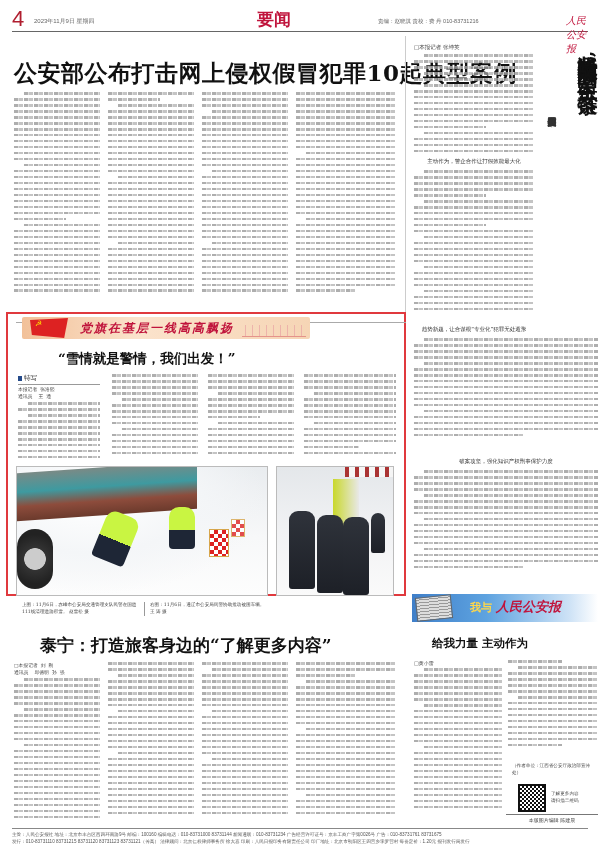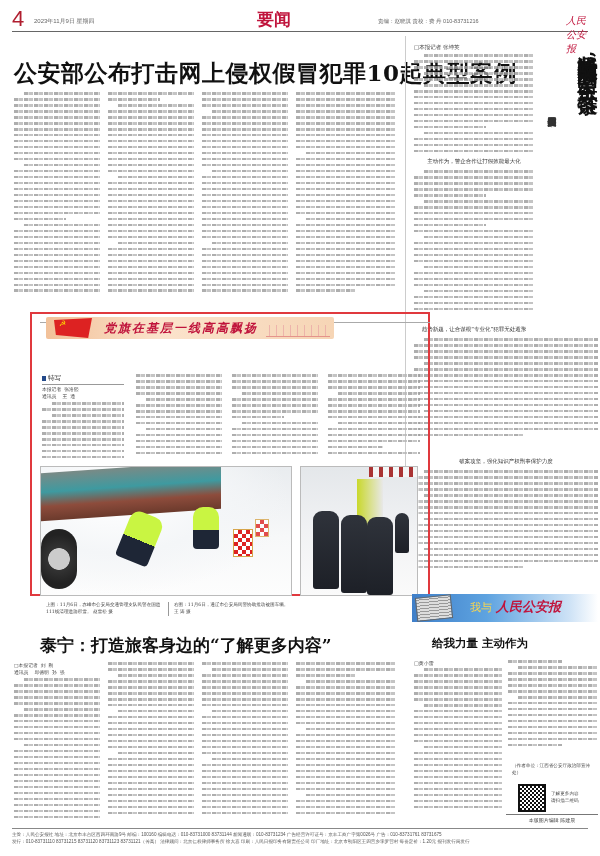--- a/index.html
+++ b/index.html
@@ -19,21 +19,21 @@
   .fake-lines i.short { width: 60%; }
   .fake-lines i.indent { margin-left: 10px; }
 
   .col-divider { position: absolute; width: 1px; background: #ccc; }
 
   .byline-right { position: absolute; left: 414px; top: 44px; font-size: 5.5px; color: #444; }
   .vert-headline { position: absolute; left: 558px; top: 40px; width: 40px; font-size: 20px; font-weight: bold; line-height: 21px; writing-mode: vertical-rl; color: #111; letter-spacing: 1px; }
   .vert-sub { position: absolute; left: 543px; top: 110px; width: 14px; font-size: 9px; line-height: 10px; writing-mode: vertical-rl; color: #333; font-family: "DejaVu Sans", sans-serif; }
   .subhead-r { position: absolute; font-size: 5.5px; color: #333; text-align: center; font-family: "DejaVu Sans", sans-serif; }
 
-  .feature-box { position: absolute; left: 6px; top: 312px; width: 400px; height: 284px; border: 2px solid #e0393e; margin-left: 24px; }
+  .feature-box { position: absolute; left: 6px; top: 312px; width: 400px; height: 284px; border: 2px solid #e0393e; }
   .banner { position: absolute; left: 14px; top: 3px; width: 288px; height: 22px; background: linear-gradient(90deg, #f2c199, #fbe3cc 40%, #f6d5b5); border-radius: 2px; overflow: hidden; }
   .banner-flag { position: absolute; left: 8px; top: 1px; width: 38px; height: 20px; background: #d22; clip-path: polygon(0 10%, 100% 0, 90% 100%, 5% 85%); }
   .banner-flag::after { content: "☭"; position: absolute; left: 5px; top: 1px; font-size: 8px; color: #ffde00; }
   .banner-text { position: absolute; left: 58px; top: 3px; font-size: 12px; color: #c0143c; font-style: italic; font-weight: bold; letter-spacing: 2px; }
   .banner-skyline { position: absolute; left: 220px; top: 8px; width: 64px; height: 12px; border-bottom: 1px solid #d77; background: repeating-linear-gradient(90deg, transparent 0 3px, #e9a4a4 3px 4px, transparent 4px 7px); opacity: .7; }
   .banner-rule { position: absolute; left: 8px; top: 8px; width: 390px; height: 1px; background: #aaa; }
 
   .feature-title { position: absolute; left: 50px; top: 36px; font-size: 13.5px; font-weight: bold; color: #111; white-space: nowrap; }
   .tag { position: absolute; left: 10px; top: 60px; font-size: 6.5px; color: #222; font-family: "DejaVu Sans", sans-serif; }
   .tag::before { content: ""; display: inline-block; width: 4px; height: 5px; background: #244a8a; margin-right: 2px; vertical-align: middle; }
@@ -56,21 +56,21 @@
   .officer { position: absolute; width: 26px; height: 78px; border-radius: 9px 9px 3px 3px; background: linear-gradient(180deg, #2f333b 0, #1d2027 100%); }
   .van { position: absolute; left: 56px; top: 12px; width: 26px; height: 60px; background: linear-gradient(90deg, #c9d82c, #e8e8e8); }
 
   .caption { position: absolute; top: 288px; font-size: 4.6px; line-height: 6.5px; color: #444; }
   .caption-divider { position: absolute; left: 136px; top: 288px; width: 1px; height: 14px; background: #999; }
 
   .headline-2 { position: absolute; left: 40px; top: 634px; font-size: 17px; font-weight: bold; color: #111; white-space: nowrap; }
 
   .sidebar-banner { position: absolute; left: 412px; top: 594px; width: 186px; height: 28px; background: linear-gradient(90deg, #3f7fc9 0%, #5ea3e0 40%, #cfe3f6 85%, #fff 100%); }
   .newspaper-thumb { position: absolute; left: 4px; top: 2px; width: 36px; height: 24px; background: repeating-linear-gradient(0deg, #ddd 0 2px, #999 2px 3px); border: 1px solid #666; transform: rotate(-6deg); }
-  .sb-text-1 { position: absolute; left: 58px; top: 6px; font-size: 11px; font-weight: normal; color: #ffd84a; }
+  .sb-text-1 { position: absolute; left: 58px; top: 6px; font-size: 11px; font-weight: bold; color: #ffd84a; }
   .sb-text-2 { position: absolute; left: 84px; top: 4px; font-size: 13px; font-style: italic; color: #c0143c; font-weight: bold; }
   .sidebar-title { position: absolute; left: 432px; top: 636px; font-size: 11.5px; font-weight: bold; color: #111; white-space: nowrap; }
   .sidebar-byline { position: absolute; left: 414px; top: 660px; font-size: 5px; color: #444; }
   .qr { position: absolute; left: 518px; top: 784px; width: 28px; height: 28px;
     background: repeating-conic-gradient(#111 0 25%, #fff 0 50%) 0 0/4px 4px; border: 2px solid #111; }
   .qr-label { position: absolute; left: 551px; top: 790px; font-size: 4.6px; line-height: 7px; color: #444; }
   .note-tail { position: absolute; left: 512px; top: 762px; font-size: 4.6px; line-height: 7px; color: #444; }
   .editor-line { position: absolute; left: 506px; top: 814px; width: 92px; border-top: 1px solid #777; padding-top: 2px; font-size: 5px; text-align: center; color: #444; }
 
   .footer { position: absolute; left: 12px; top: 828px; width: 576px; border-top: 1px solid #888; padding-top: 2px; font-size: 4.6px; line-height: 7px; color: #555; font-family: "Liberation Sans", sans-serif; white-space: nowrap; }
@@ -327,20 +327,21 @@
 </div>
 
 <div class="feature-box">
   <div class="banner-rule"></div>
   <div class="banner">
     <div class="banner-flag"></div>
     <span class="banner-text">党旗在基层一线高高飘扬</span>
     <div class="banner-skyline"></div>
   </div>
 
+  <div class="feature-title">“雪情就是警情，我们出发！”</div>
 
   <div class="tag">特写</div>
   <div class="tag-rule"></div>
   <div class="reporters"><span>本报记者  张洛熙</span>
 <span>通讯员    王  通</span></div>
 
   <div class="fake-lines" style="left:10px;top:88px;width:82px;height:60px;">
     <i class="indent"></i>
       <i></i>
       <i class="indent"></i>

